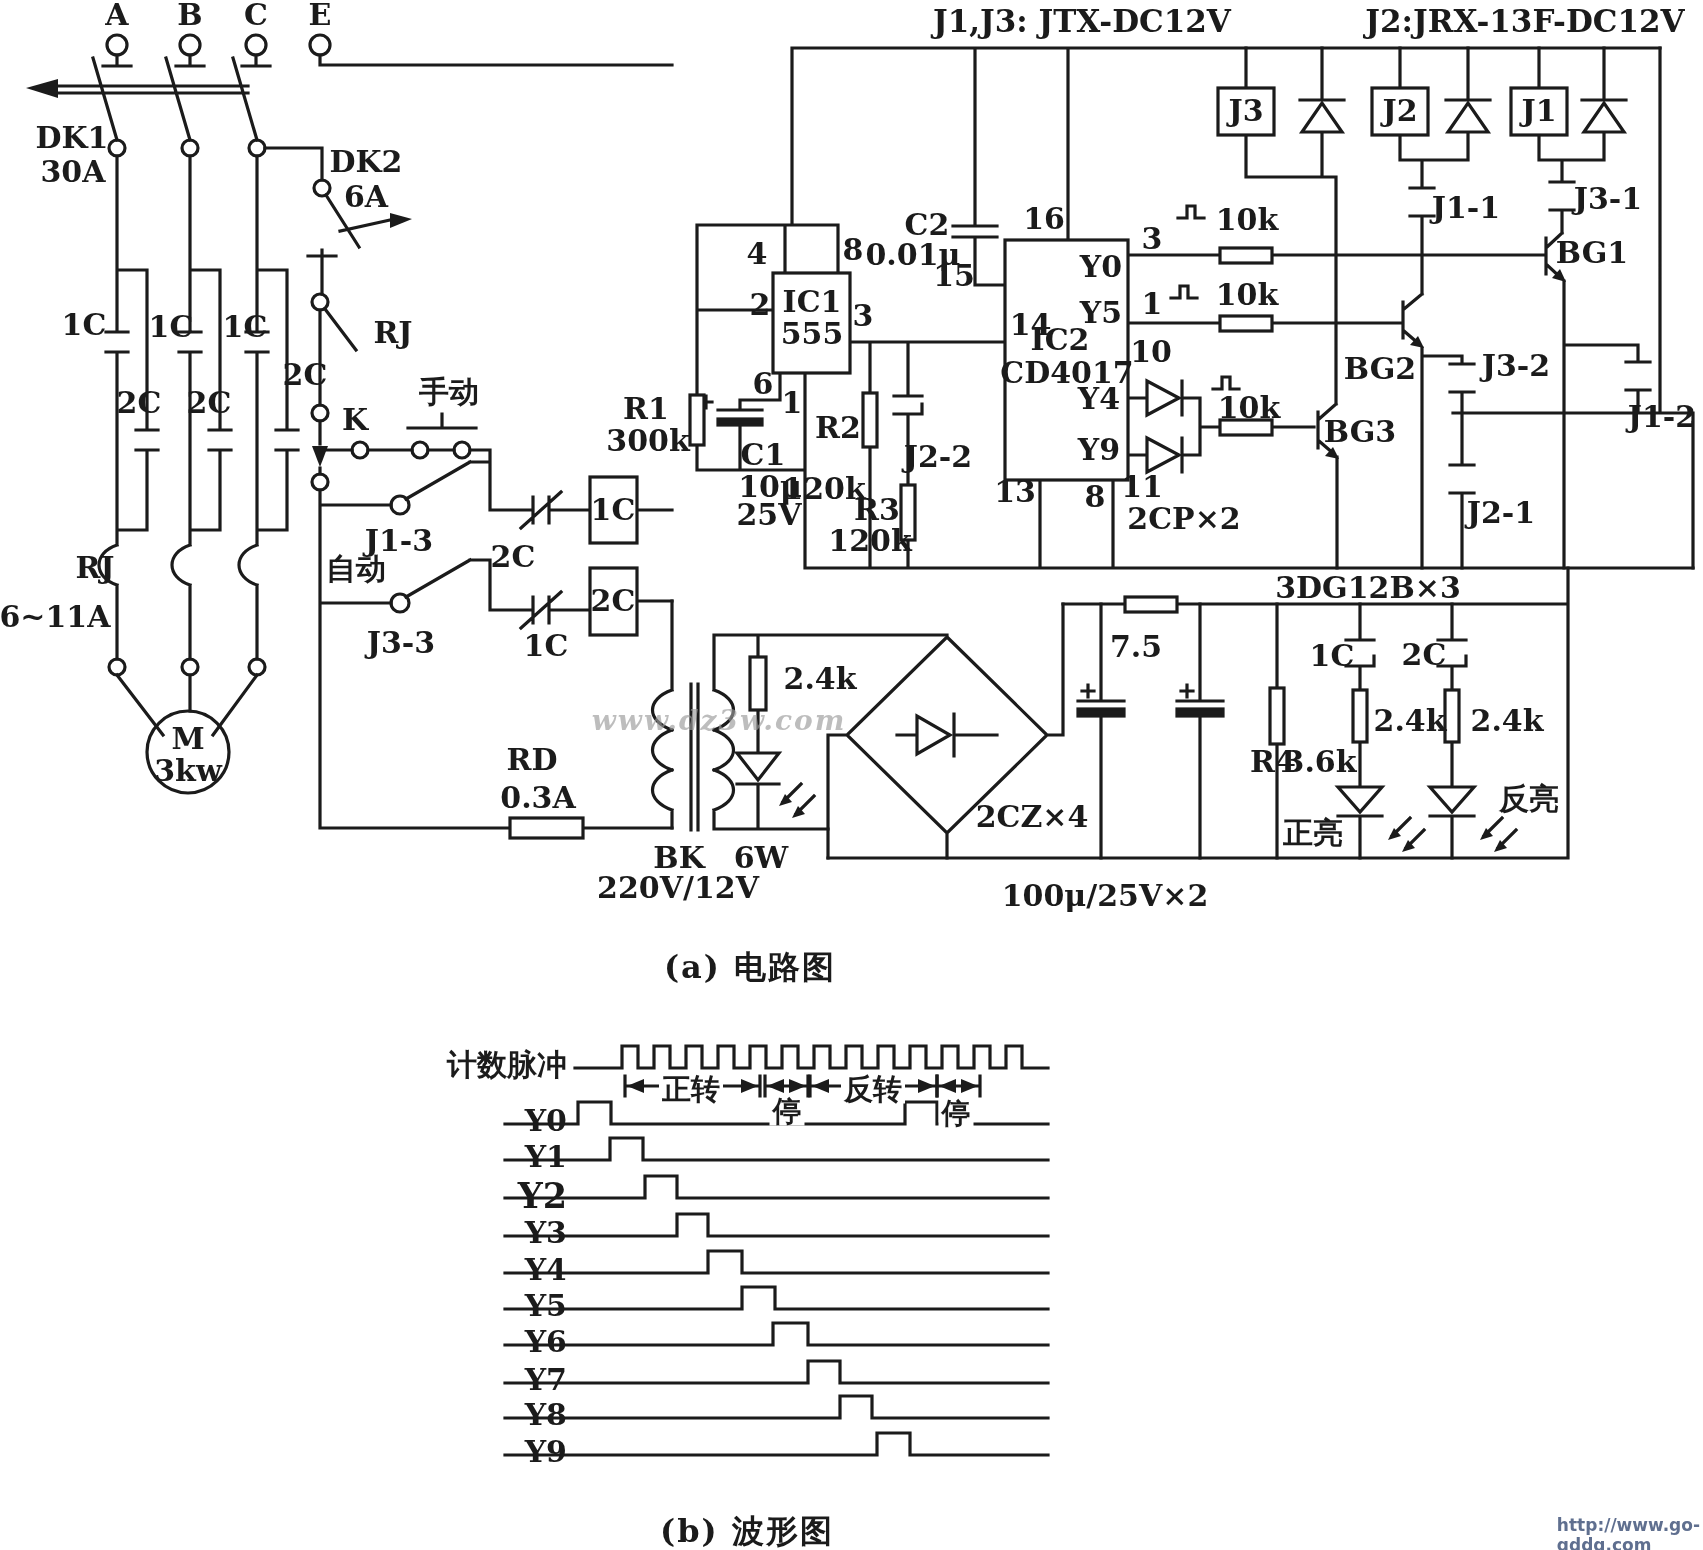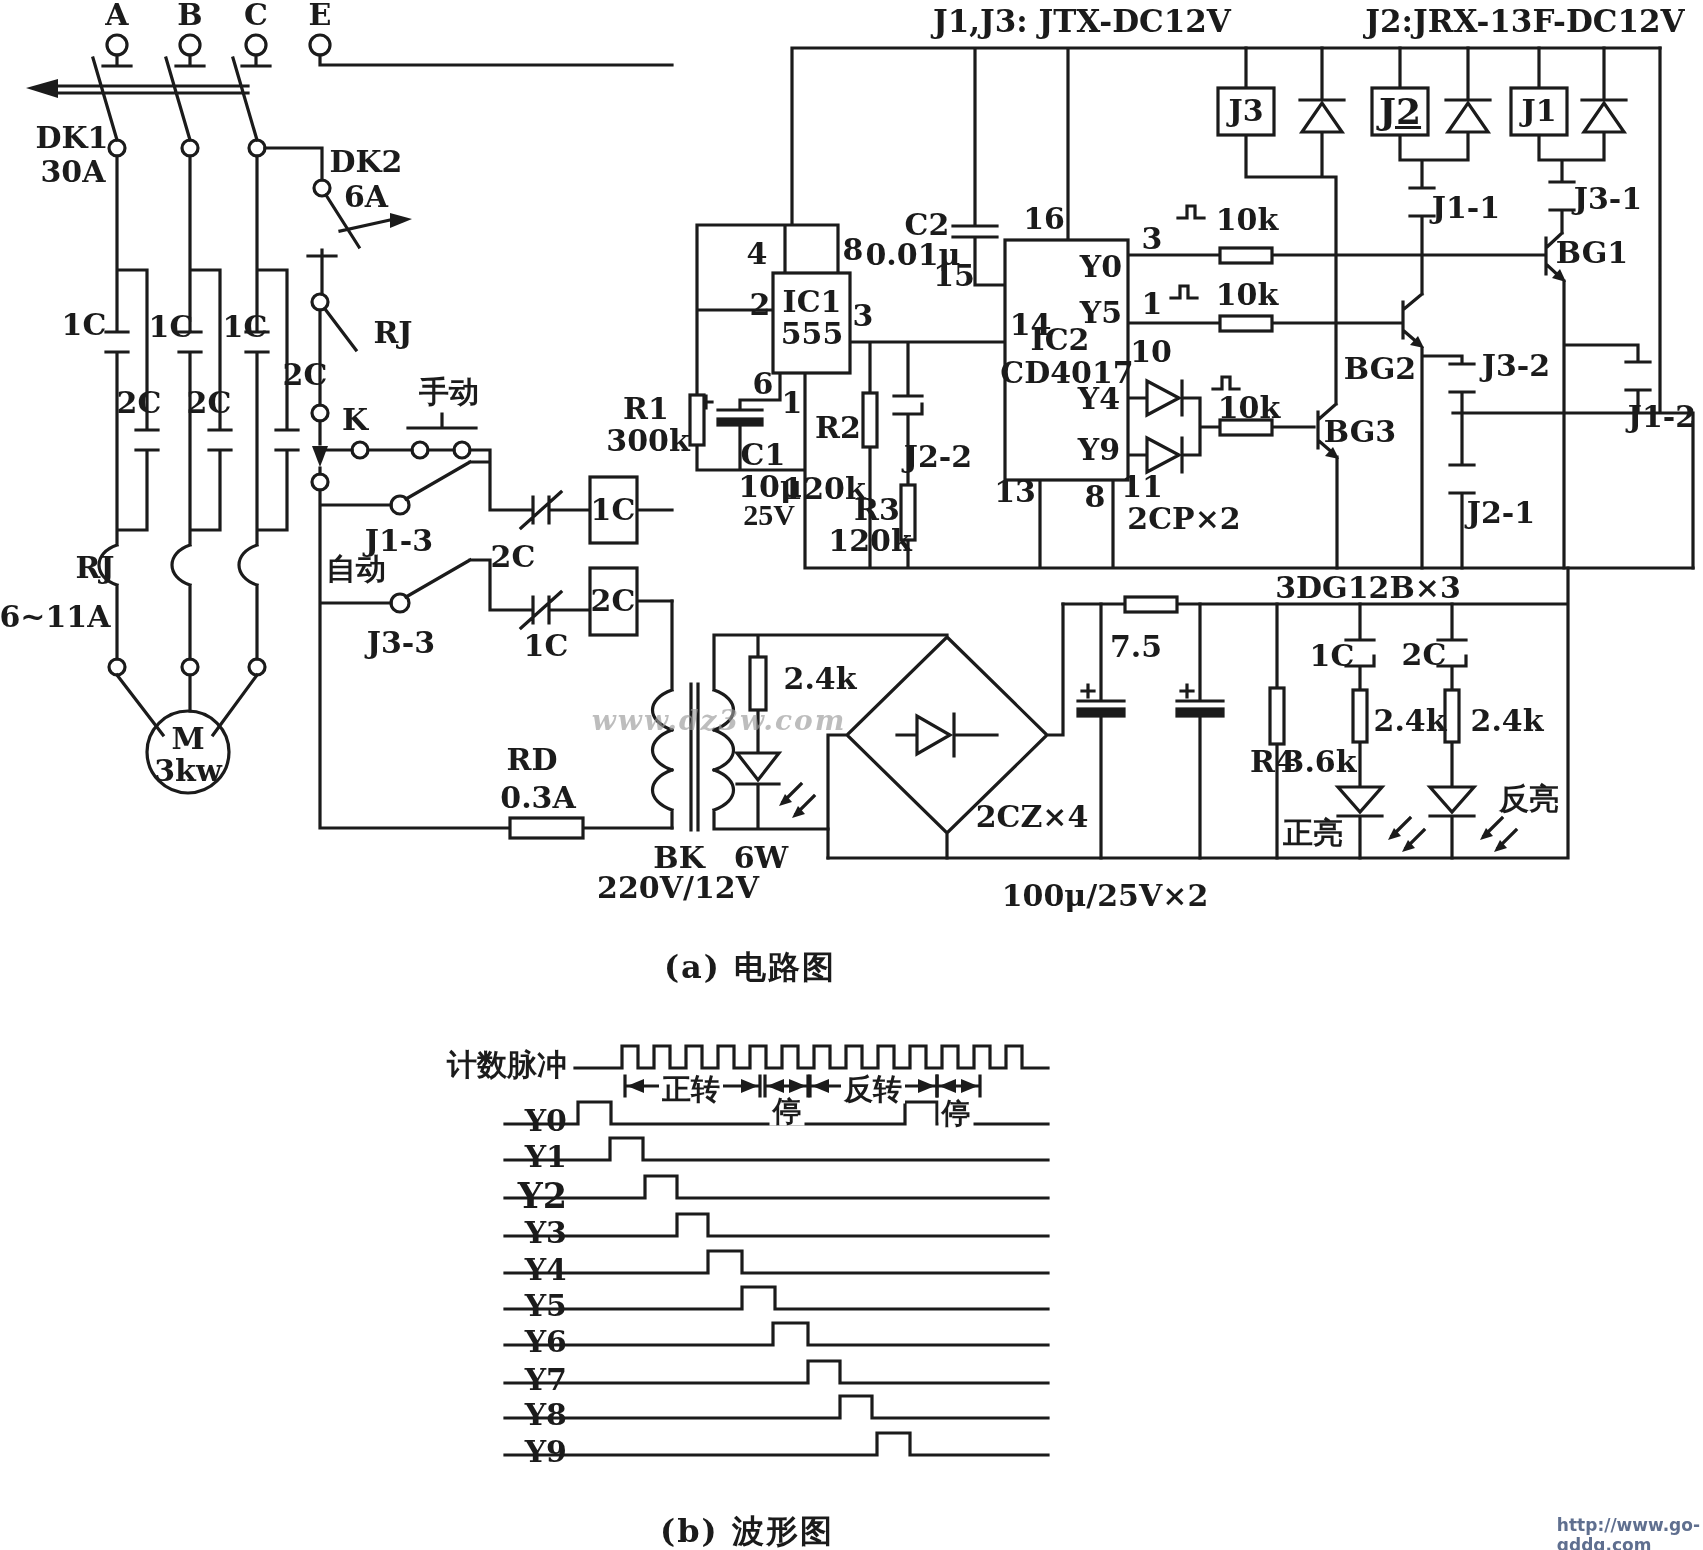--- a/index.html
+++ b/index.html
@@ -242,21 +242,21 @@
       <div class="lb" style="left: 757px; top: 254px; font-size: 30px;">4</div>
       <div class="lb" style="left: 853px; top: 250px; font-size: 30px;">8</div>
       <div class="lb" style="left: 812px; top: 302px; font-size: 30px;">IC1</div>
       <div class="lb" style="left: 812px; top: 334px; font-size: 30px;">555</div>
       <div class="lb" style="left: 760px; top: 305px; font-size: 30px;">2</div>
       <div class="lb" style="left: 863px; top: 316px; font-size: 30px;">3</div>
       <div class="lb" style="left: 763px; top: 384px; font-size: 30px;">6</div>
       <div class="lb" style="left: 792px; top: 403px; font-size: 30px;">1</div>
       <div class="lb" style="left: 763px; top: 455px; font-size: 30px;">C1</div>
       <div class="lb" style="left: 770px; top: 487px; font-size: 30px;">10μ</div>
-      <div class="lb" style="left: 769px; top: 515px; font-size: 30px; font-family: Liberation Serif, serif;">25V</div>
+      <div class="lb" style="left: 769px; top: 515px; font-size: 30px;">25V</div>
       <div class="lb" style="left: 927px; top: 225px; font-size: 30px;">C2</div>
       <div class="lb" style="left: 913px; top: 255px; font-size: 30px;">0.01μ</div>
       <div class="lb" style="left: 838px; top: 428px; font-size: 30px;">R2</div>
       <div class="lb" style="left: 824px; top: 489px; font-size: 30px;">120k</div>
       <div class="lb" style="left: 938px; top: 457px; font-size: 30px;">J2-2</div>
       <div class="lb" style="left: 877px; top: 510px; font-size: 30px;">R3</div>
       <div class="lb" style="left: 870px; top: 541px; font-size: 30px;">120k</div>
       <div class="lb" style="left: 1044px; top: 219px; font-size: 30px;">16</div>
       <div class="lb" style="left: 954px; top: 276px; font-size: 30px;">15</div>
       <div class="lb" style="left: 1025px; top: 325px; font-size: 30px; padding-left: 11px;">14</div>
@@ -272,21 +272,21 @@
       <div class="lb" style="left: 1142px; top: 487px; font-size: 30px;">11</div>
       <div class="lb" style="left: 1015px; top: 492px; font-size: 30px;">13</div>
       <div class="lb" style="left: 1095px; top: 497px; font-size: 30px;">8</div>
       <div class="lb" style="left: 1247px; top: 220px; font-size: 30px;">10k</div>
       <div class="lb" style="left: 1247px; top: 295px; font-size: 30px;">10k</div>
       <div class="lb" style="left: 1249px; top: 408px; font-size: 30px;">10k</div>
       <div class="lb" style="left: 1184px; top: 519px; font-size: 30px;">2CP×2</div>
       <div class="lb" style="left: 1082px; top: 21px; font-size: 31px;">J1,J3: JTX-DC12V</div>
       <div class="lb" style="left: 1525px; top: 21px; font-size: 31px;">J2:JRX-13F-DC12V</div>
       <div class="lb" style="left: 1246px; top: 111px; font-size: 30px;">J3</div>
-      <div class="lb" style="left: 1400px; top: 111px; font-size: 36px; text-decoration: underline;">J2</div>
+      <div class="lb" style="left: 1400px; top: 111px; font-size: 30px;">J2</div>
       <div class="lb" style="left: 1539px; top: 111px; font-size: 30px;">J1</div>
       <div class="lb" style="left: 1466px; top: 208px; font-size: 30px;">J1-1</div>
       <div class="lb" style="left: 1608px; top: 199px; font-size: 30px;">J3-1</div>
       <div class="lb" style="left: 1592px; top: 253px; font-size: 30px;">BG1</div>
       <div class="lb" style="left: 1380px; top: 369px; font-size: 30px;">BG2</div>
       <div class="lb" style="left: 1360px; top: 432px; font-size: 30px;">BG3</div>
       <div class="lb" style="left: 1516px; top: 366px; font-size: 30px;">J3-2</div>
       <div class="lb" style="left: 1662px; top: 417px; font-size: 30px;">J1-2</div>
       <div class="lb" style="left: 1501px; top: 513px; font-size: 30px;">J2-1</div>
       <div class="lb" style="left: 1368px; top: 588px; font-size: 30px;">3DG12B×3</div>

